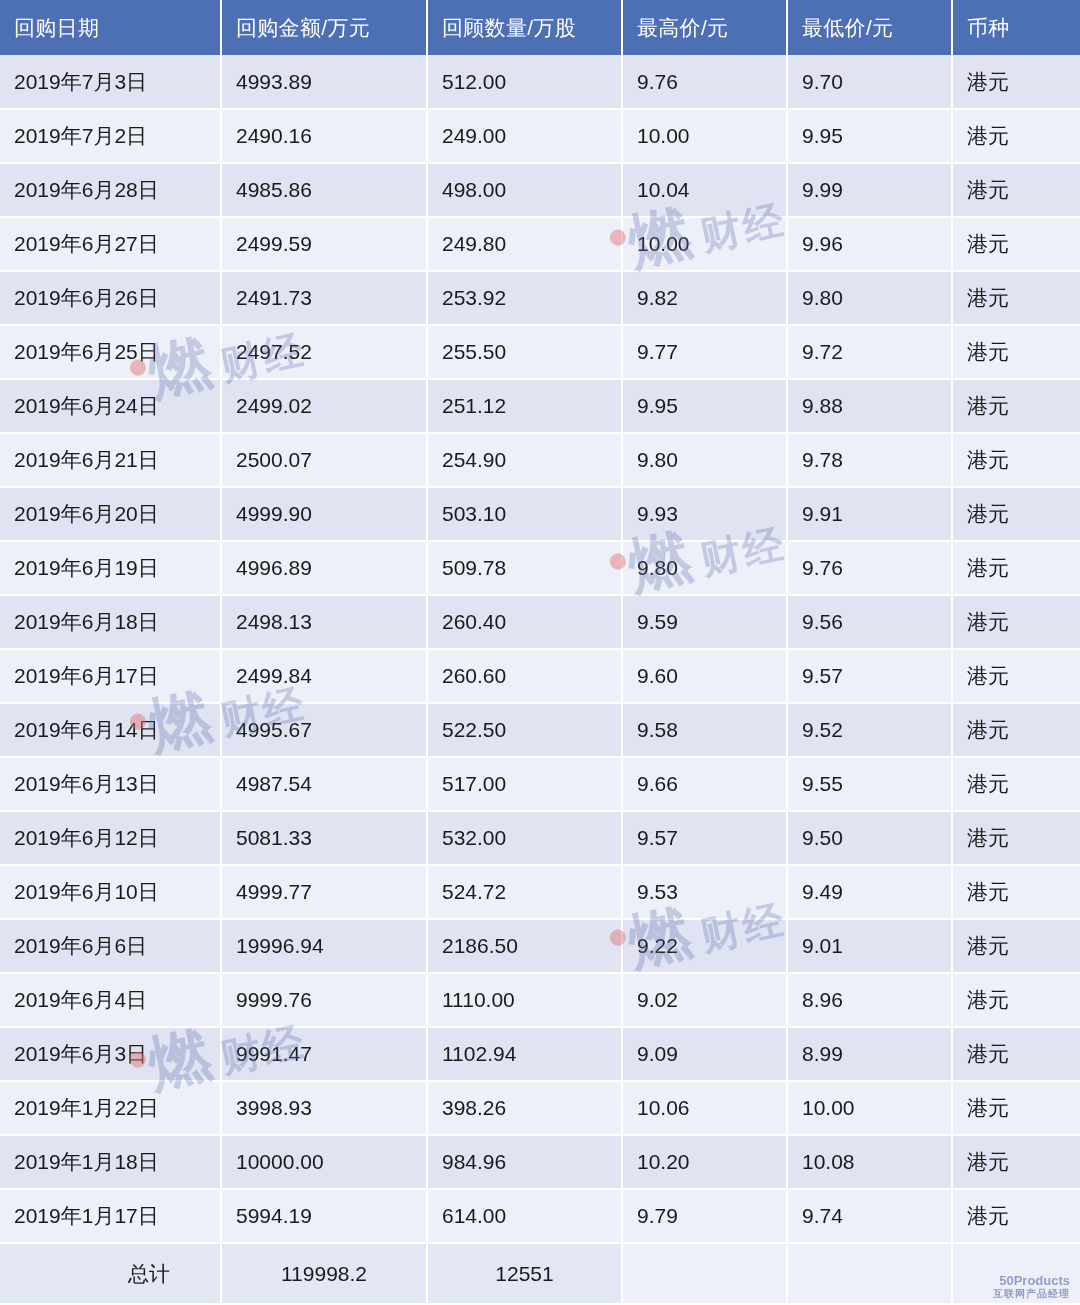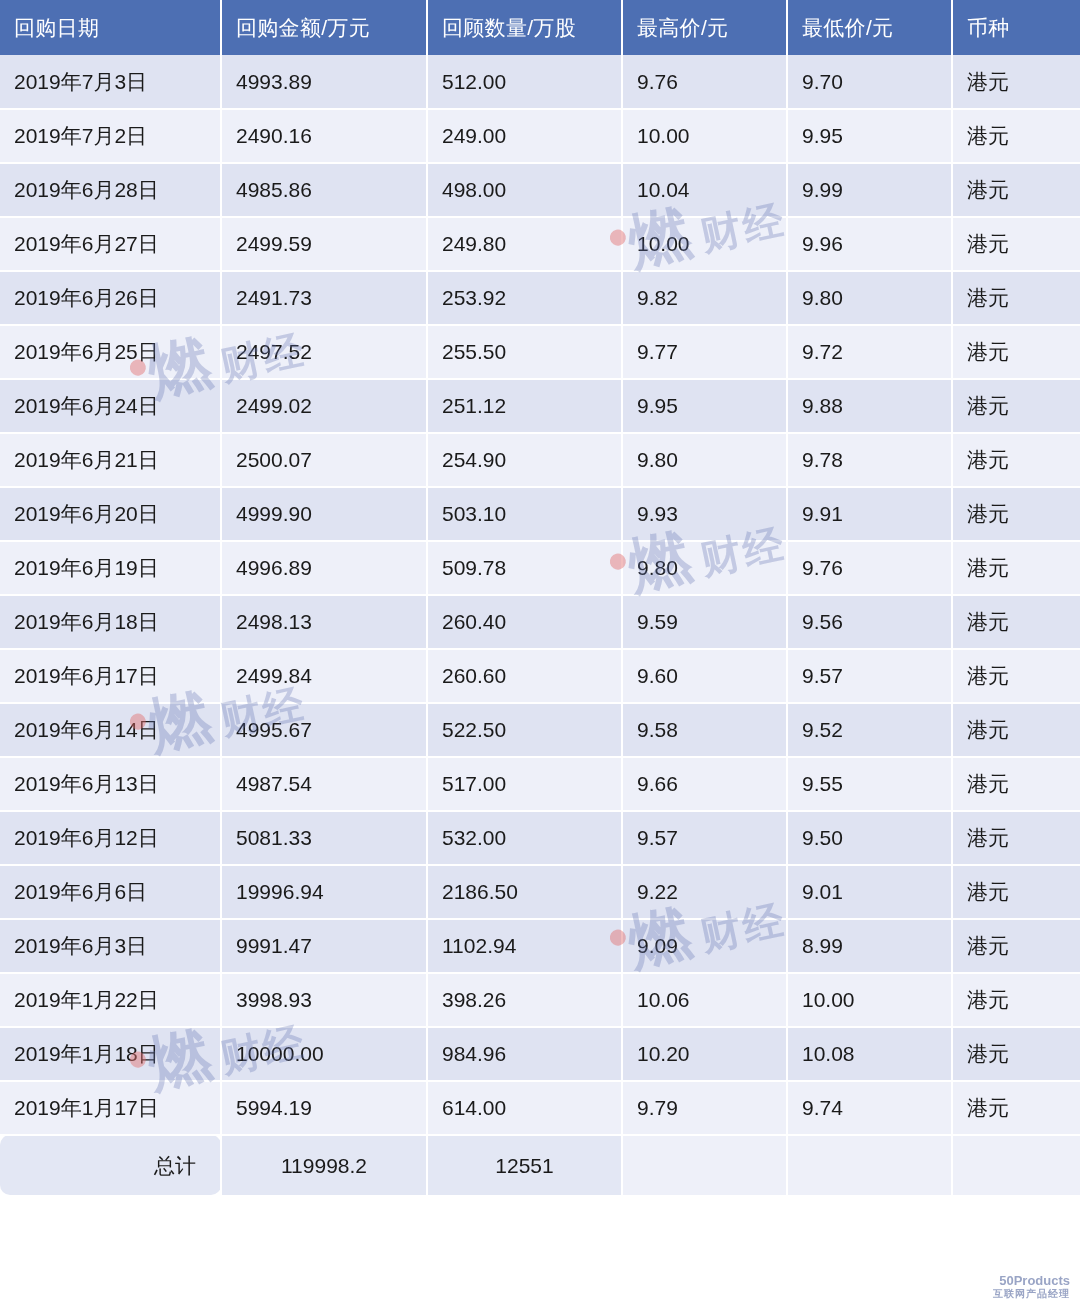--- a/index.html
+++ b/index.html
@@ -58,22 +58,21 @@
   tbody tr.odd td { background: #dfe3f2; }
   tbody tr.even td { background: #eef0f9; }
 
   tbody tr.total td {
     background: #e3e7f4;
     height: 60px;
     border-bottom: none;
   }
   tbody tr.total td.lbl {
     text-align: right;
-    padding-right: 24px;
-    border-radius: 10px;
+    padding-right: 50px;
   }
   tbody tr.total td.num {
     text-align: center;
     padding-left: 0;
   }
   tbody tr.total td.blank { background: #eef0f9; }
 
   
   .wm-layer {
     position: absolute;
@@ -266,26 +265,42 @@
         <td>港元</td>
       </tr>
     <tr class="odd">
         <td>2019年6月12日</td>
         <td>5081.33</td>
         <td>532.00</td>
         <td>9.57</td>
         <td>9.50</td>
         <td>港元</td>
       </tr>
+    <tr class="even">
+        <td>2019年6月10日</td>
+        <td>4999.77</td>
+        <td>524.72</td>
+        <td>9.53</td>
+        <td>9.49</td>
+        <td>港元</td>
+      </tr>
     <tr class="odd">
         <td>2019年6月6日</td>
         <td>19996.94</td>
         <td>2186.50</td>
         <td>9.22</td>
         <td>9.01</td>
+        <td>港元</td>
+      </tr>
+    <tr class="even">
+        <td>2019年6月4日</td>
+        <td>9999.76</td>
+        <td>1110.00</td>
+        <td>9.02</td>
+        <td>8.96</td>
         <td>港元</td>
       </tr>
     <tr class="odd">
         <td>2019年6月3日</td>
         <td>9991.47</td>
         <td>1102.94</td>
         <td>9.09</td>
         <td>8.99</td>
         <td>港元</td>
       </tr>

